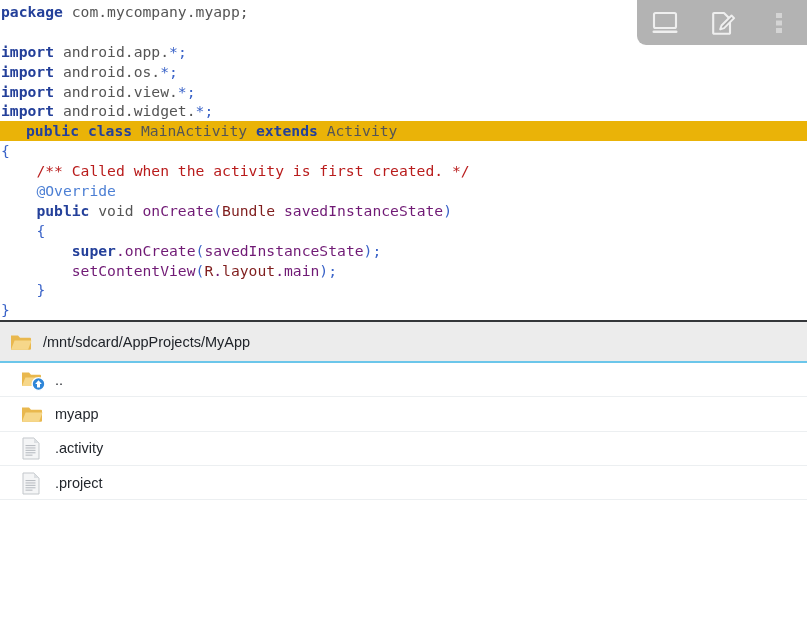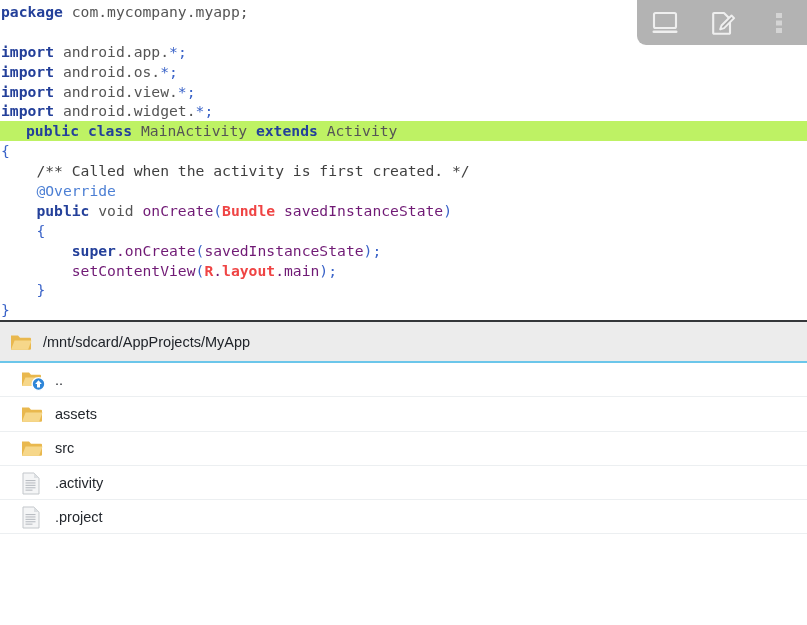--- a/index.html
+++ b/index.html
@@ -16,29 +16,29 @@
     width:807px; height:320px;
     background:#ffffff;
     font-family:"DejaVu Sans Mono", monospace;
     font-size:14.7px;
     line-height:19.9px;
     padding-top:2px;
     overflow:hidden;
     white-space:pre;
   }
   .cline { height:19.9px; padding-left:1px; }
-  .cline.hl { background:#bef264;padding-left:26px; }
+  .cline.hl { background:#eab308;padding-left:26px; }
   .kw   { color:#24409a; font-weight:bold; }
   .ty   { color:#555555; }
   .id   { color:#701a75; }
-  .cmt  { color:#404040; }
+  .cmt  { color:#b91c1c; }
   .ann  { color:#4c7fd4; }
   .pn   { color:#3a63c8; }
   .brc  { color:#3a63c8; }
-  .lit  { color:#ef4444;font-weight:bold; }
+  .lit  { color:#7f1d1d; }
 
   
   #toolbar {
     position:absolute; top:0; left:637px;
     width:170px; height:45px;
     background:rgba(168,168,168,0.88);
     border-bottom-left-radius:9px;
     display:flex; align-items:center;
     z-index:30;
   }
@@ -136,30 +136,21 @@
         </span>
         <span class="fname">..</span>
       </div>
       <div class="frow">
         <span class="ficon">
           <svg width="22" height="22" viewBox="0 0 22 22">
             <path d="M1 4.5 h7 l2 2.3 h10 a1 1 0 0 1 1 1 v10 a1 1 0 0 1 -1 1 H1 Z" fill="#e9b84e"></path>
             <path d="M1 18.8 l3.6 -9.2 h17 l-3.6 9.2 Z" fill="#f6d78a"></path>
           </svg>
         </span>
-        <span class="fname">assets</span>
-      </div>
-      <div class="frow">
-        <span class="ficon">
-          <svg width="22" height="22" viewBox="0 0 22 22">
-            <path d="M1 4.5 h7 l2 2.3 h10 a1 1 0 0 1 1 1 v10 a1 1 0 0 1 -1 1 H1 Z" fill="#e9b84e"></path>
-            <path d="M1 18.8 l3.6 -9.2 h17 l-3.6 9.2 Z" fill="#f6d78a"></path>
-          </svg>
-        </span>
-        <span class="fname">src</span>
+        <span class="fname">myapp</span>
       </div>
       <div class="frow">
         <span class="ficon">
           <svg width="20" height="23" viewBox="0 0 20 23">
             <path d="M2 1 h11 l5 5 v16 H2 Z" fill="#f4f5f6" stroke="#c3c7cb" stroke-width="1"></path>
             <path d="M13 1 v5 h5 Z" fill="#dcdfe2"></path>
             <g fill="#b9bdc2">
               <rect x="4.5" y="8" width="10" height="1.1"></rect>
               <rect x="4.5" y="10.4" width="10" height="1.1"></rect>
               <rect x="4.5" y="12.8" width="10" height="1.1"></rect>

